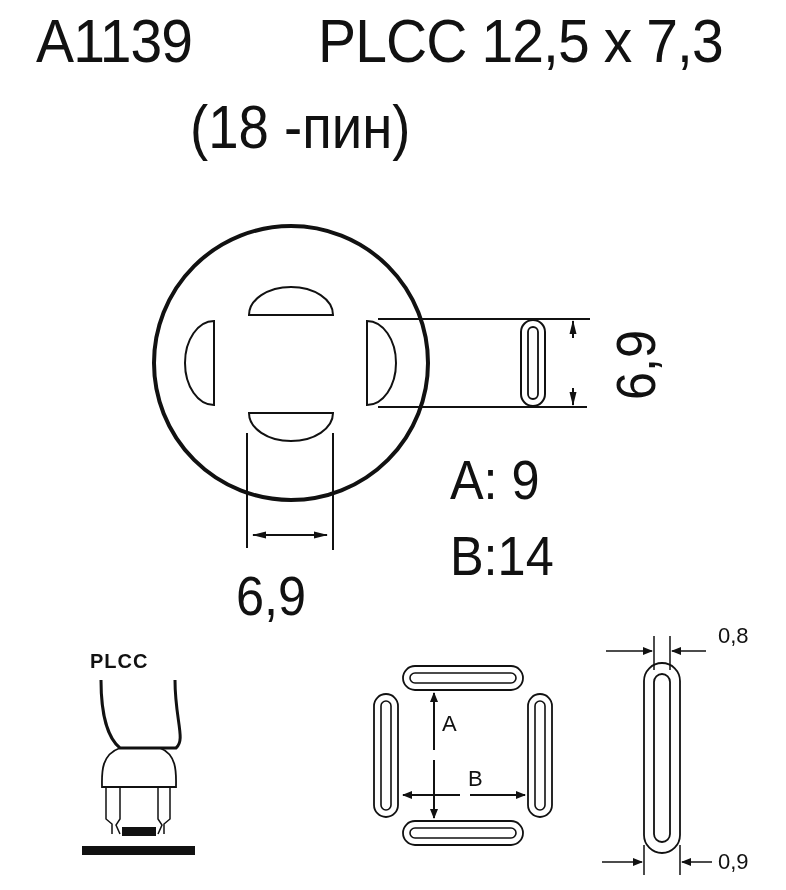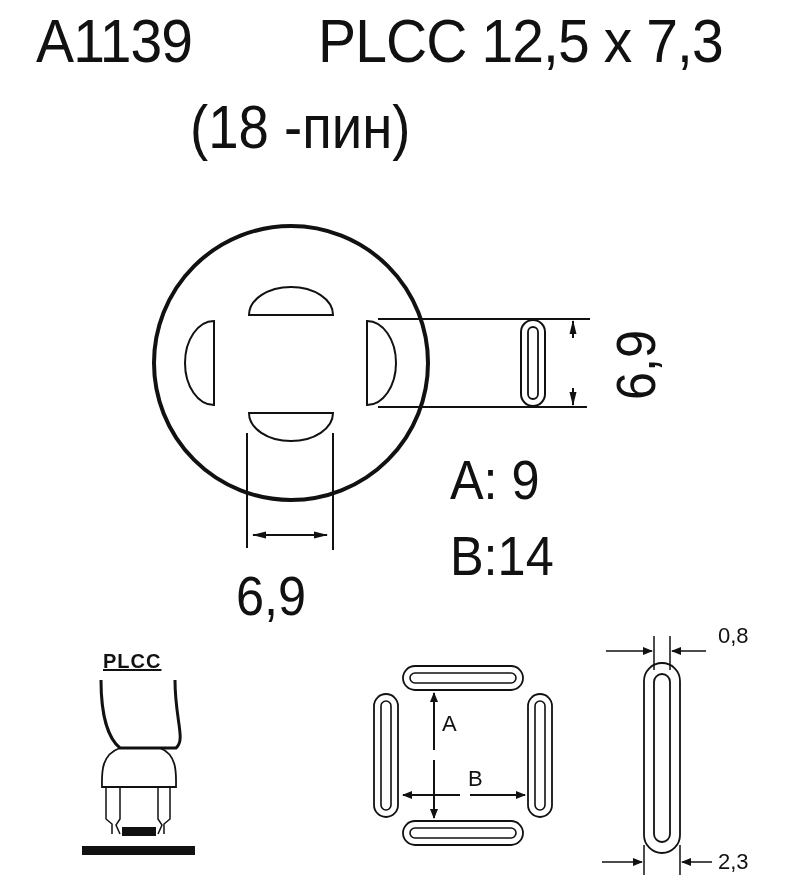--- a/index.html
+++ b/index.html
@@ -97,19 +97,19 @@
     <line x1="712" y1="862" x2="682" y2="862" stroke="#111" stroke-width="1.5" marker-end="url(#arr)"></line>
   </g>
 </svg>
 
 <div class="abs dim" style="left:236px; top:568px;">6,9</div>
 <div class="abs dim" style="left:608px; top:400px; transform: rotate(-90deg) scaleX(0.9); transform-origin: left top;">6,9</div>
 
 <div class="abs dim" style="left:450px; top:452px;">A:  9</div>
 <div class="abs dim" style="left:450px; top:528px;">B:14</div>
 
-<div class="abs plcc-label" style="left:103px; top:651px;text-decoration:underline;">PLCC</div>
+<div class="abs plcc-label" style="left:90px; top:651px;">PLCC</div>
 
 <div class="abs small" style="left:442px; top:713px;">A</div>
 <div class="abs small" style="left:468px; top:768px;">B</div>
 
 <div class="abs small" style="left:718px; top:625px;">0,8</div>
-<div class="abs small" style="left:718px; top:851px;">2,3</div>
+<div class="abs small" style="left:718px; top:851px;">0,9</div>
 
 </body></html>

